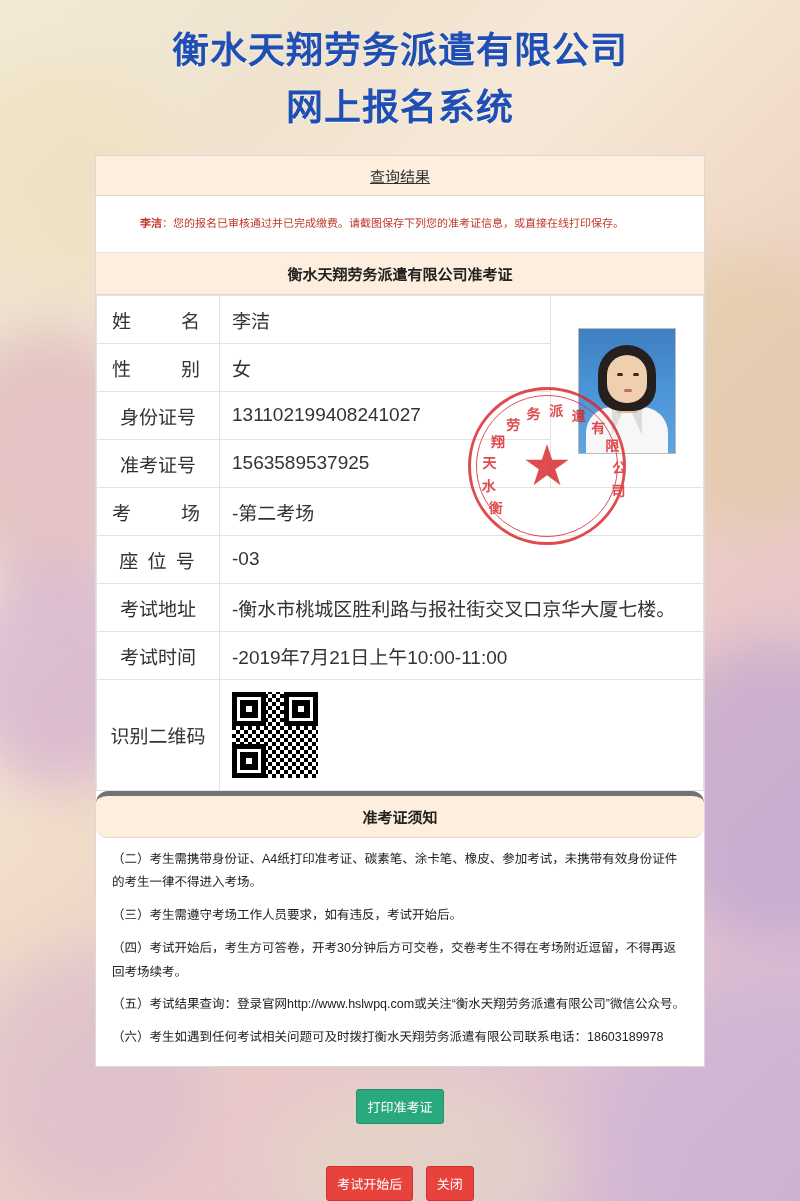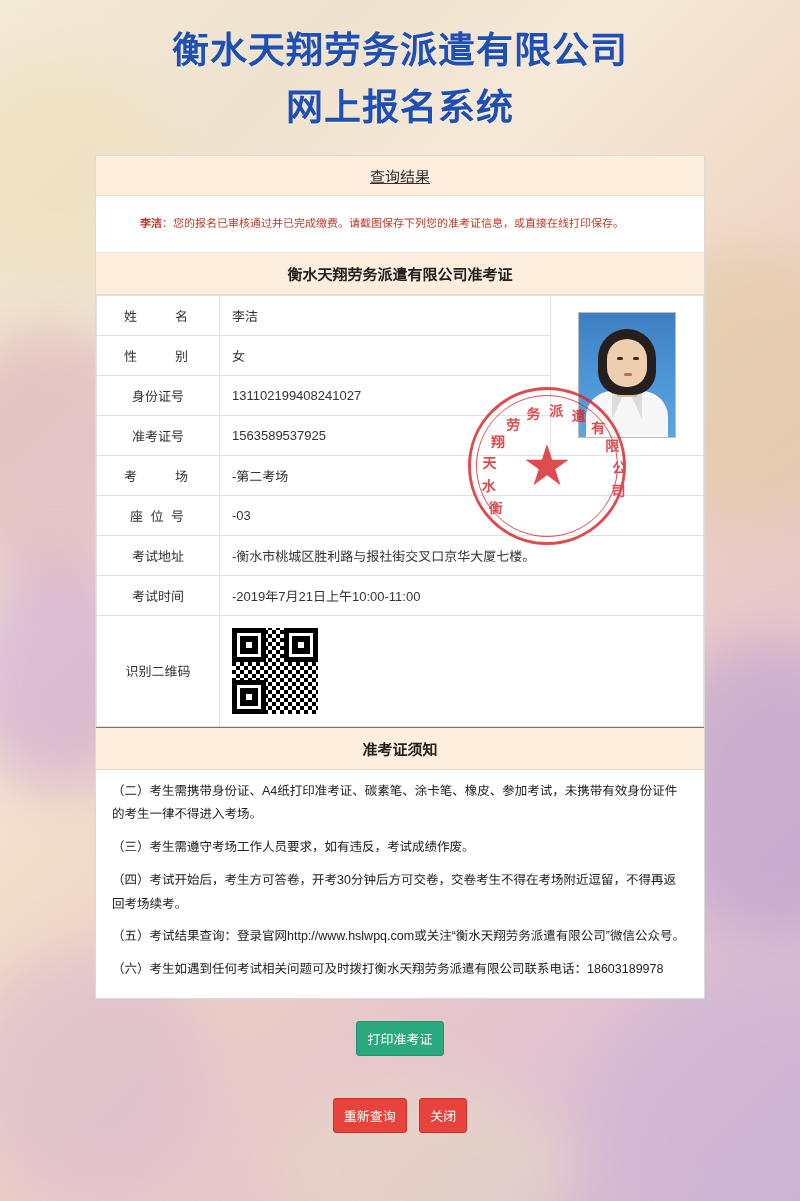--- a/index.html
+++ b/index.html
@@ -91,21 +91,21 @@
     font-weight: bold;
   }
 
   .ticket-wrap {
     position: relative;
   }
 
   table.ticket {
     width: 100%;
     border-collapse: collapse;
-    font-size: 13px;
+    font-size: 19px;
     color: #333;
   }
   table.ticket td {
     border: 1px solid #e2e2e2;
     padding: 10px 12px;
     vertical-align: middle;
   }
   td.lbl {
     width: 98px;
     text-align: center;
@@ -266,27 +266,28 @@
     border: 5px solid #000;
     background: #fff;
     box-shadow: inset 0 0 0 3px #fff, inset 0 0 0 9px #000;
   }
   .qr::before { left: 0; top: 0; }
   .qr::after { right: 0; top: 0; }
   .qr .fin3 { left: 0; bottom: 0; }
 
   .rules-head {
     background: #fdeedd;
-    border-top: 1px solid #737373;
+    border-top: 5px solid #737373;
     border-bottom: 1px solid #e6d6c3;
     text-align: center;
     font-size: 15px;
     color: #222;
     padding: 10px 0;
     font-weight: bold;
+    border-radius: 12px;
   }
   .rules {
     padding: 10px 16px 14px 16px;
     font-size: 12.5px;
     color: #222;
     line-height: 1.9;
   }
   .rules p {
     margin: 0 0 9px 0;
   }
@@ -425,29 +426,29 @@
                 </div>
           </td>
         </tr>
       </tbody>
         </table>
     </div>
 
     <div class="rules-head">准考证须知</div>
     <div class="rules">
       <p>（二）考生需携带身份证、A4纸打印准考证、碳素笔、涂卡笔、橡皮、参加考试，未携带有效身份证件的考生一律不得进入考场。</p>
-      <p>（三）考生需遵守考场工作人员要求，如有违反，考试成绩作废。</p>
+      <p>（三）考生需遵守考场工作人员要求，如有违反，考试开始后。</p>
       <p>（四）考试开始后，考生方可答卷，开考30分钟后方可交卷，交卷考生不得在考场附近逗留，不得再返回考场续考。</p>
       <p class="mono-mixed">（五）考试结果查询：登录官网http://www.hslwpq.com或关注“衡水天翔劳务派遣有限公司”微信公众号。</p>
       <p>（六）考生如遇到任何考试相关问题可及时拨打衡水天翔劳务派遣有限公司联系电话：18603189978</p>
     </div>
   </div>
 
   <div class="print-row">
     <span class="btn btn-print">打印准考证</span>
   </div>
 
   <div class="bottom-row">
-    <span class="btn btn-requery">重新查询</span>
+    <span class="btn btn-requery">考试开始后</span>
     <span class="btn btn-close">关闭</span>
   </div>
 
 </div>
 
 </body></html>

